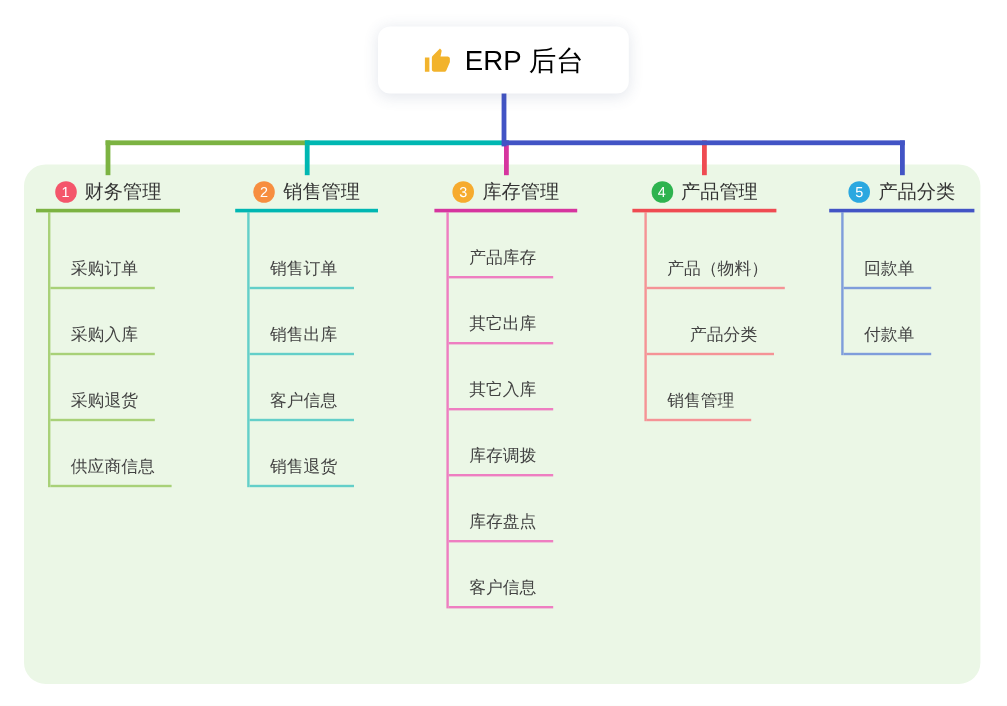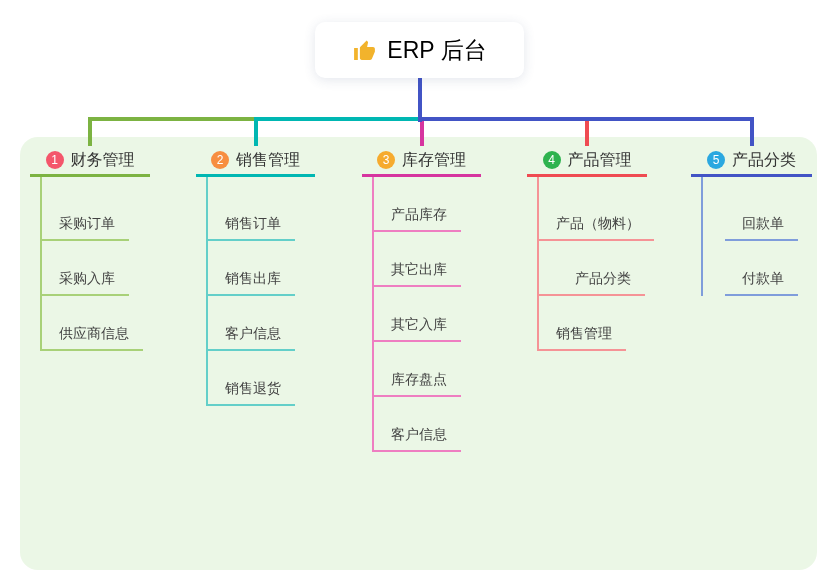--- a/index.html
+++ b/index.html
@@ -76,20 +76,23 @@
         <span>财务管理</span>
       </div>
       <div class="kids" style="left: 40px; border-left: 2px solid rgb(168, 209, 120);">
         <div class="kid-row first">
           <span class="kid-pill" style="border-bottom: 2px solid rgb(168, 209, 120);">采购订单</span>
         </div>
         <div class="kid-row">
           <span class="kid-pill" style="border-bottom: 2px solid rgb(168, 209, 120);">采购入库</span>
         </div>
         <div class="kid-row">
+          <span class="kid-pill" style="border-bottom: 2px solid rgb(168, 209, 120);">采购退货</span>
+        </div>
+        <div class="kid-row">
           <span class="kid-pill" style="border-bottom: 2px solid rgb(168, 209, 120);">供应商信息</span>
         </div>
       </div>
       <div class="branch-label" style="left: 196px; width: 119px; border-bottom: 3px solid rgb(0, 183, 178);">
         <span class="badge" style="background: rgb(247, 142, 64);">2</span>
         <span>销售管理</span>
       </div>
       <div class="kids" style="left: 206px; border-left: 2px solid rgb(99, 207, 201);">
         <div class="kid-row first">
           <span class="kid-pill" style="border-bottom: 2px solid rgb(99, 207, 201);">销售订单</span>
@@ -112,20 +115,23 @@
         <div class="kid-row">
           <span class="kid-pill" style="border-bottom: 2px solid rgb(238, 126, 193);">产品库存</span>
         </div>
         <div class="kid-row">
           <span class="kid-pill" style="border-bottom: 2px solid rgb(238, 126, 193);">其它出库</span>
         </div>
         <div class="kid-row">
           <span class="kid-pill" style="border-bottom: 2px solid rgb(238, 126, 193);">其它入库</span>
         </div>
         <div class="kid-row">
+          <span class="kid-pill" style="border-bottom: 2px solid rgb(238, 126, 193);">库存调拨</span>
+        </div>
+        <div class="kid-row">
           <span class="kid-pill" style="border-bottom: 2px solid rgb(238, 126, 193);">库存盘点</span>
         </div>
         <div class="kid-row">
           <span class="kid-pill" style="border-bottom: 2px solid rgb(238, 126, 193);">客户信息</span>
         </div>
       </div>
       <div class="branch-label" style="left: 527px; width: 120px; border-bottom: 3px solid rgb(239, 75, 82);">
         <span class="badge" style="background: rgb(46, 179, 79);">4</span>
         <span>产品管理</span>
       </div>
@@ -137,21 +143,21 @@
           <span class="kid-pill" style="border-bottom: 2px solid rgb(245, 147, 150); padding-left: 36px;">产品分类</span>
         </div>
         <div class="kid-row">
           <span class="kid-pill" style="border-bottom: 2px solid rgb(245, 147, 150);">销售管理</span>
         </div>
       </div>
       <div class="branch-label" style="left: 691px; width: 121px; border-bottom: 3px solid rgb(66, 84, 197);">
         <span class="badge" style="background: rgb(43, 168, 224);">5</span>
         <span>产品分类</span>
       </div>
-      <div class="kids" style="left: 701px; border-left: 2px solid rgb(127, 157, 219); padding-left: 22px;">
+      <div class="kids" style="left: 701px; border-left: 2px solid rgb(127, 157, 219);">
         <div class="kid-row first">
           <span class="kid-pill" style="border-bottom: 2px solid rgb(127, 157, 219);">回款单</span>
         </div>
         <div class="kid-row">
           <span class="kid-pill" style="border-bottom: 2px solid rgb(127, 157, 219);">付款单</span>
         </div>
       </div>
     </div>
 </div>
 

